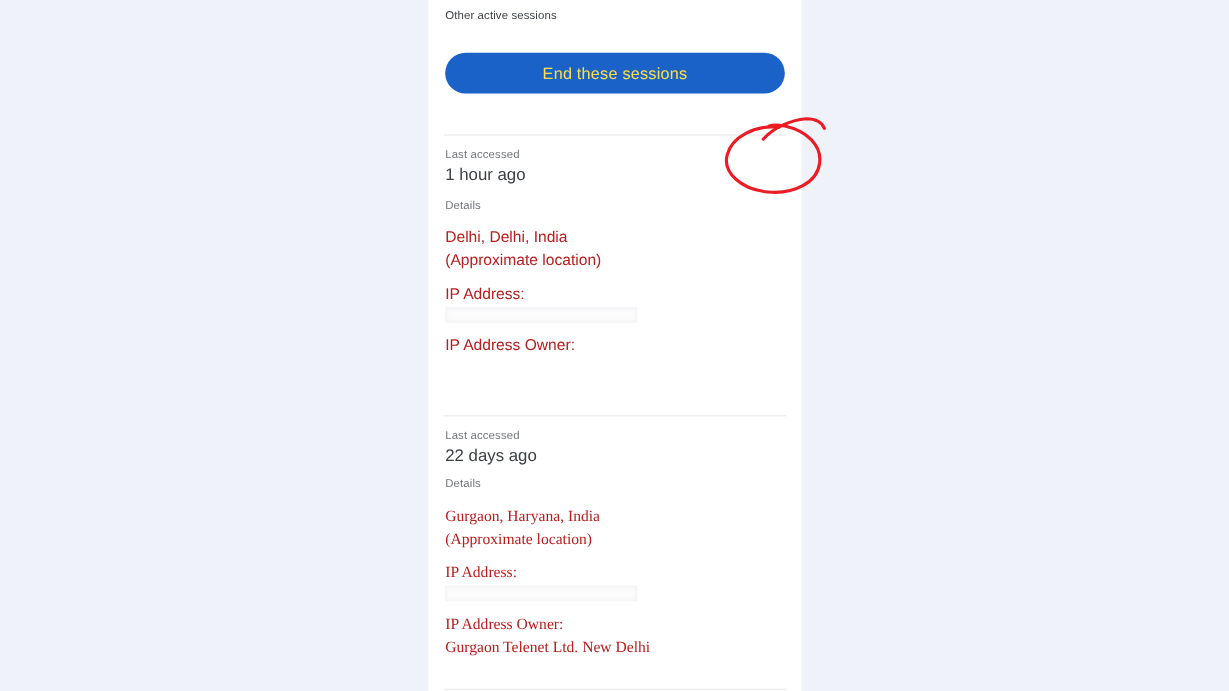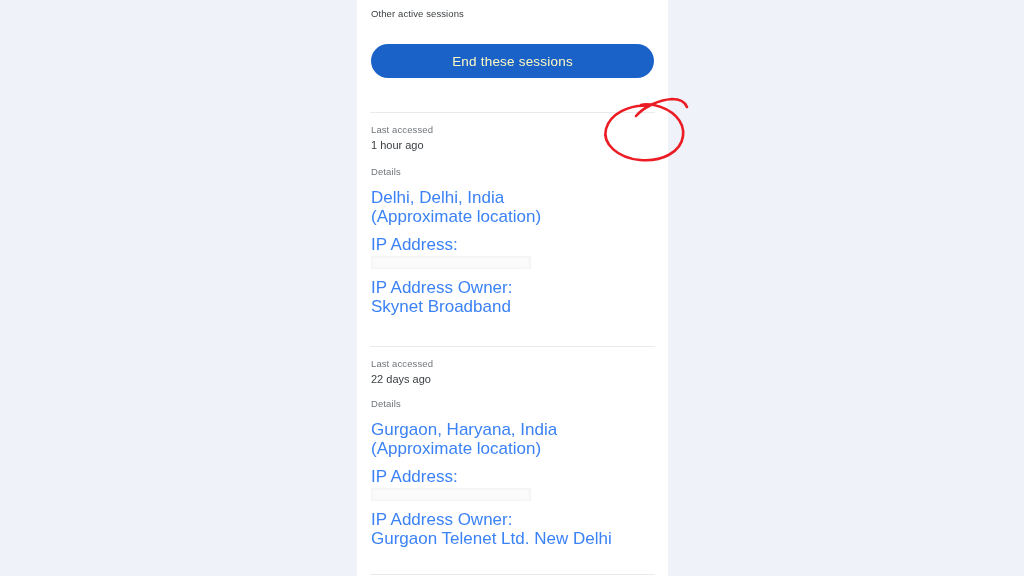--- a/index.html
+++ b/index.html
@@ -54,21 +54,21 @@
   
   .end-all-button {
     position: absolute;
     left: 14px;
     top: 44px;
     width: 283px;
     height: 34px;
     border: none;
     border-radius: 18px;
     background: #1a62c8;
-    color: #fef9c3;
+    color: #fde047;
     font-family: inherit;
     font-size: 13.5px;
     font-weight: 400;
     letter-spacing: 0.2px;
     cursor: pointer;
     padding: 0;
     display: flex;
     align-items: center;
     justify-content: center;
   }
@@ -107,21 +107,21 @@
     line-height: 13px;
     color: #70757a;
     letter-spacing: 0.1px;
     white-space: nowrap;
   }
 
   .value-main {
     position: absolute;
     left: 14px;
     top: 16px;
-    font-size: 11px;
+    font-size: 14px;
     line-height: 18px;
     color: #3c4043;
     white-space: nowrap;
   }
 
   .end-link {
     position: absolute;
     right: 14px;
     top: 4px;
     font-size: 12px;
@@ -143,26 +143,26 @@
   }
   .session.s1 .details-label { top: 45px; }
   .session.s2 .details-label { top: 43px; }
 
   .detail-list {
     position: absolute;
     left: 14px;
     width: 284px;
   }
   .session.s1 .detail-list { top: 68px; }
-  .session.s2 .detail-list { top: 66px; }
+  .session.s2 .detail-list { top: 66px; font-family: Liberation Serif, serif; }
 
   .detail-item {
-    font-size: 17px;
+    font-size: 13px;
     line-height: 19px;
-    color: #3b82f6;
+    color: #b91c1c;
     margin-bottom: 9px;
   }
   .detail-item:last-child { margin-bottom: 0; }
 
   .detail-item .line2 {
     display: block;
   }
 
   
   .redacted-bar {
@@ -217,21 +217,20 @@
           </div>
 
 
           <div class="detail-item">
             <span>IP Address:</span>
             <span class="redacted-bar"></span>
           </div>
 
           <div class="detail-item">
             <span>IP Address Owner:</span>
-            <span class="line2">Skynet Broadband</span>
           </div>
         </div>
       </div>
 
       <div class="divider d2"></div>
 
       <div class="session s2">
         <div class="session-head">
           <div class="label-small">Last accessed</div>
           <div class="value-main">22 days ago</div>

